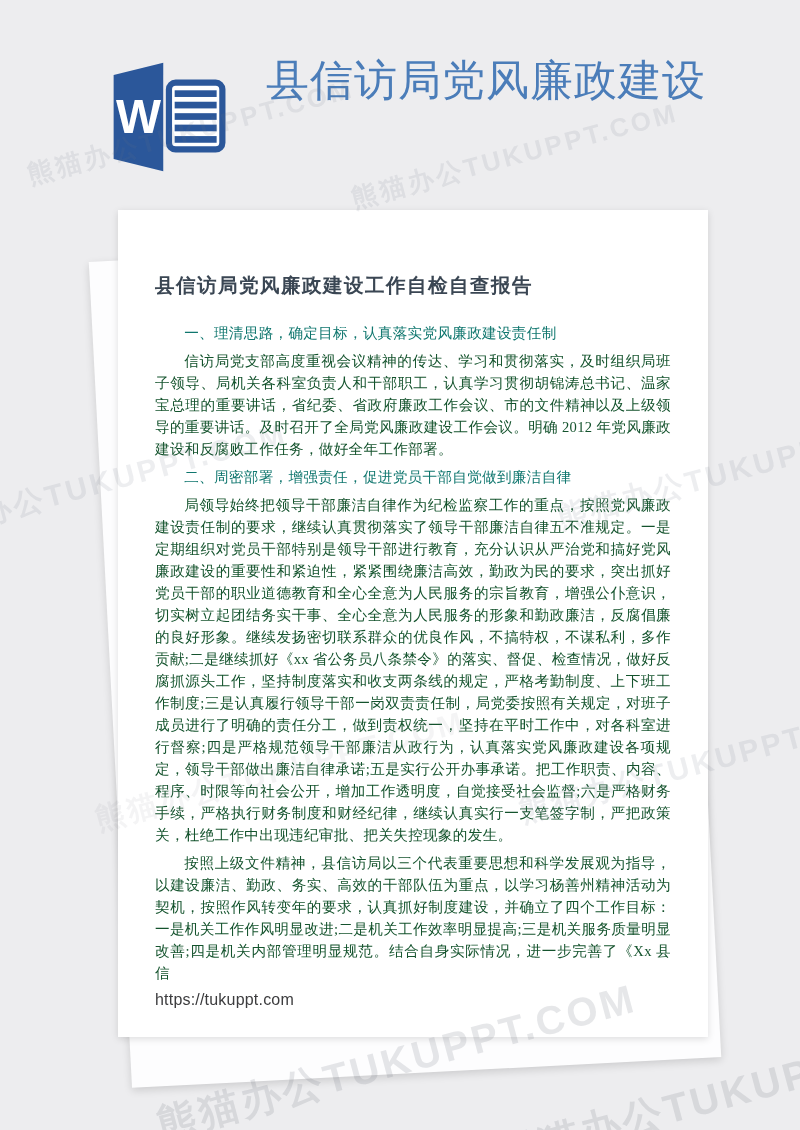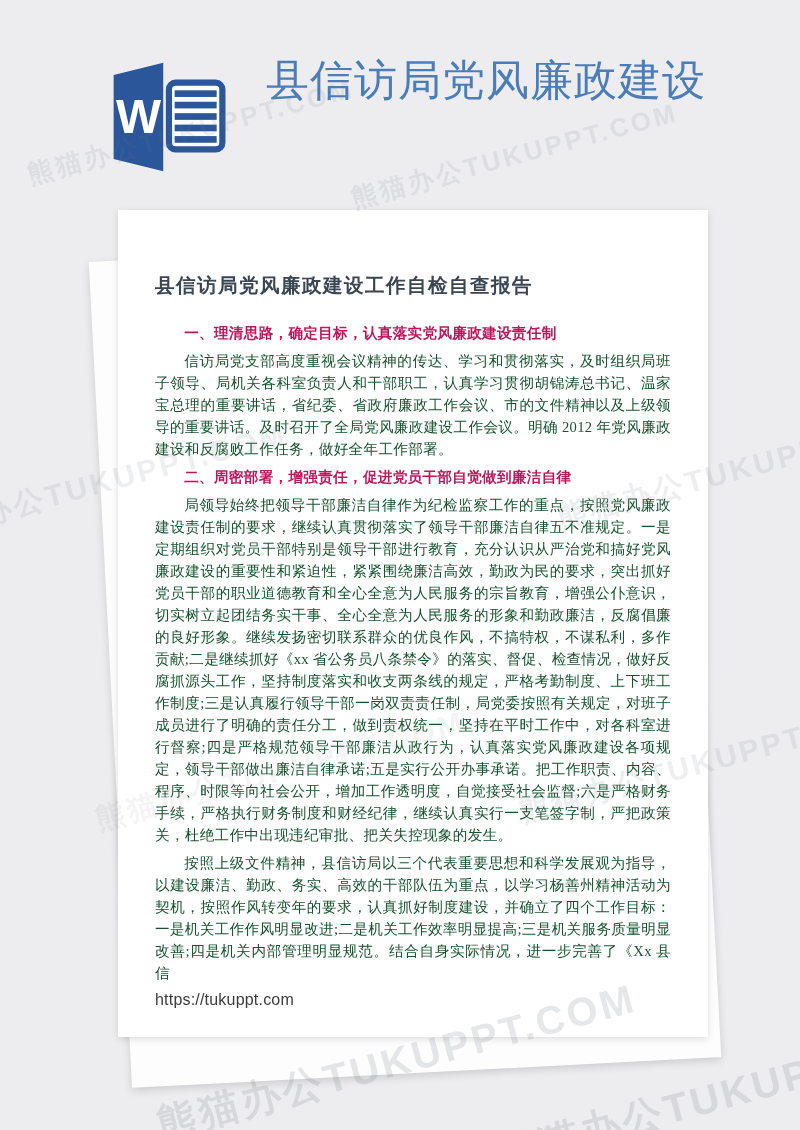--- a/index.html
+++ b/index.html
@@ -43,21 +43,21 @@
   }
   .doc-title {
     font-size:19.5px; line-height:28px; font-weight:700;
     color:#3a4653; letter-spacing:1.5px; margin-bottom:22px;
   }
   .blk {
     font-size:14.6px; line-height:22px; text-indent:2em;
     text-align:justify; color:#14532d; margin-bottom:6px;
     letter-spacing:.3px;
   }
-  .blk.heading { font-weight:700; color:#be185d; }
+  .blk.heading { font-weight:400; color:#0f766e; }
   .doc-footer-link {
     position:absolute; left:37px; bottom:28px;
     font-family:"Liberation Sans","DejaVu Sans",sans-serif;
     font-size:16px; color:#3c3c3e; letter-spacing:.2px;
   }
 
   
   .wm {
     position:absolute; z-index:5; pointer-events:none;
     font-weight:700; white-space:nowrap; letter-spacing:3px;

